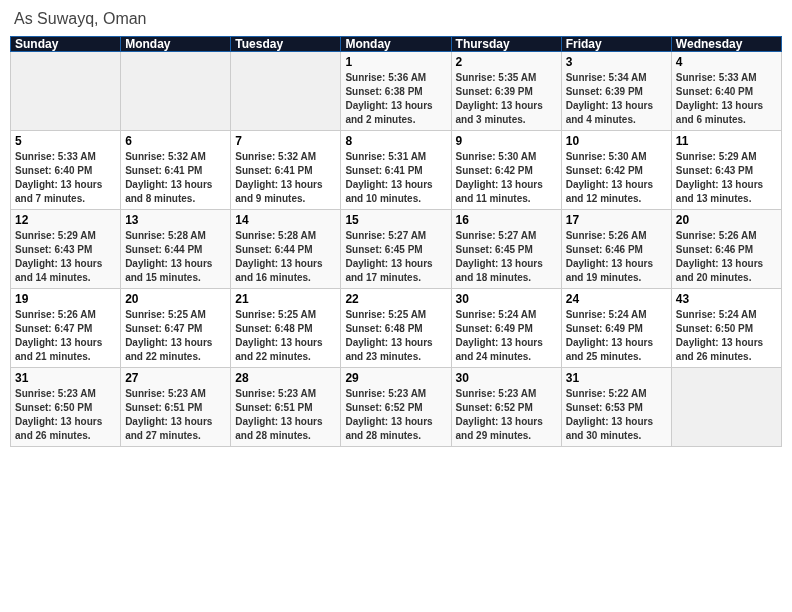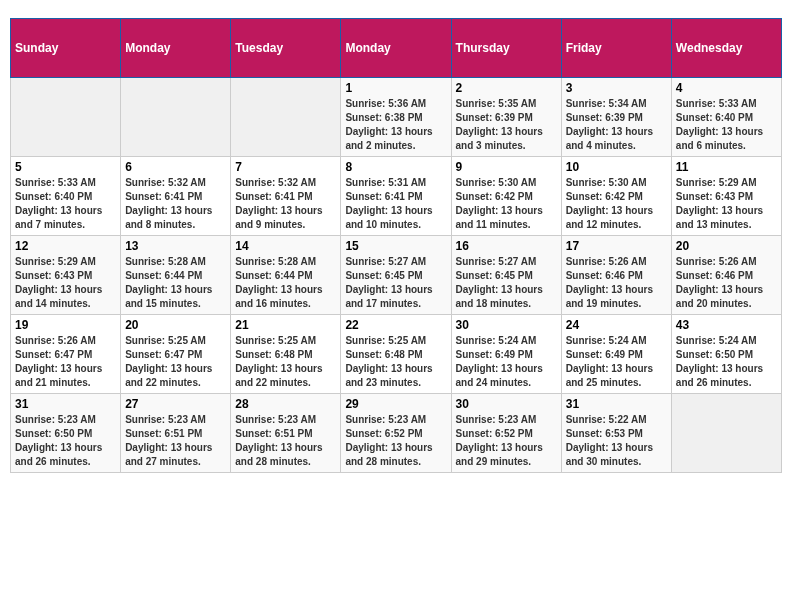--- a/index.html
+++ b/index.html
@@ -52,25 +52,25 @@
     }
     .location {
       font-size: 16px;
       color: #444;
     }
     table {
       width: 100%;
       border-collapse: collapse;
     }
     thead th {
-      background: #be185d;
+      background: #0f172a;
       color: #fff;
       font-size: 12px;
       font-weight: bold;
-      padding: 22px 4px;
+      padding: 0 4px;
       text-align: left;
       border: 1px solid #1a5fa8;
     }
     tbody td {
       vertical-align: top;
       border: 1px solid #ccc;
       padding: 3px 4px;
       width: calc(100% / 7);
       min-height: 80px;
       font-size: 10px;
@@ -95,20 +95,21 @@
     }
     .empty-cell {
       background: #f0f0f0 !important;
     }
   </style>
 </head>
 <body>
 
 <div class="header">
   <div class="title-area">
+    <div class="location">As Suwayq, Oman</div>
   </div>
 </div>
 
 <table>
   <thead>
     <tr>
     <th>Sunday</th>
         <th>Monday</th>
         <th>Tuesday</th>
         <th>Monday</th>

